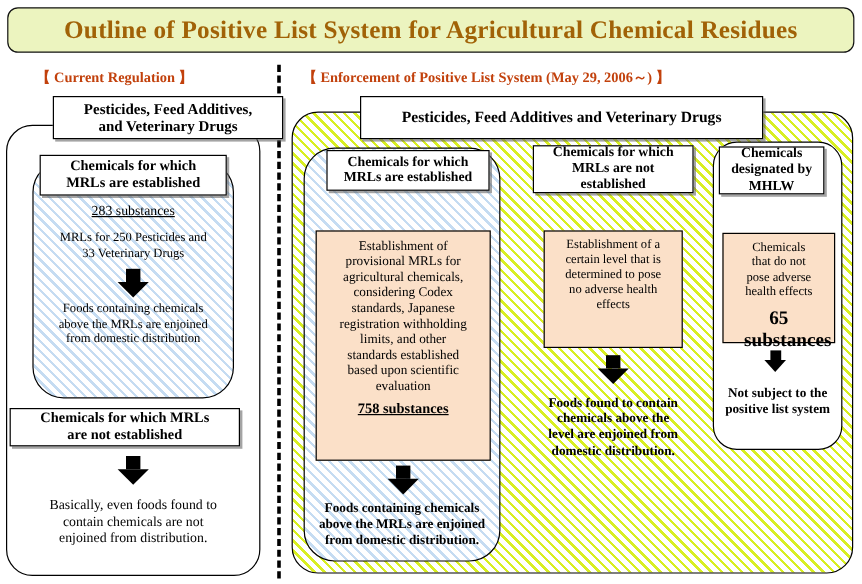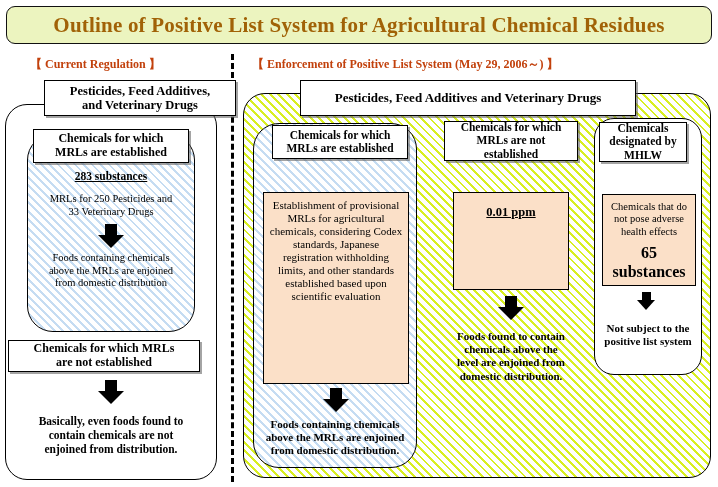--- a/index.html
+++ b/index.html
@@ -107,39 +107,39 @@
   #box-col3-head    { left: 444px; top: 121px; width: 134px; height: 40px; font-size: 11.5px; }
   #box-col4-head    { left: 599px; top: 122px; width: 88px;  height: 40px; font-size: 11.5px; }
 
   
   .peach-box {
     position: absolute;
     background: #fbe0c8;
     border: 1px solid #000;
     text-align: center;
     color: #000;
-    padding: 6px 5px;
+    padding: 6px 17px;
     line-height: 1.18;
   }
   #peach-col2 { left: 263px; top: 192px; width: 146px; height: 192px; font-size: 11px; }
   #peach-col3 { left: 453px; top: 192px; width: 116px; height: 98px;  font-size: 10.5px; }
   #peach-col4 { left: 602px; top: 194px; width: 94px;  height: 92px;  font-size: 10.5px; }
 
   
   .free-text {
     position: absolute;
     text-align: center;
     color: #000;
     line-height: 1.2;
   }
 
-  #txt-left-283      { left: 30px; top: 170px; width: 162px; font-size: 11.5px; font-weight: bold; text-decoration: underline; }
+  #txt-left-283      { left: 30px; top: 170px; width: 162px; font-size: 11.5px; font-weight: normal; text-decoration: underline; }
   #txt-left-mrls250  { left: 28px; top: 193px; width: 166px; font-size: 10.5px; }
   #txt-left-foods    { left: 28px; top: 252px; width: 166px; font-size: 10.5px; }
-  #txt-left-basically{ left: 14px; top: 415px; width: 194px; font-size: 11.5px; font-weight: bold; }
+  #txt-left-basically{ left: 14px; top: 415px; width: 194px; font-size: 11.5px; font-weight: normal; }
 
   #txt-col2-799      { left: 255px; top: 172px; width: 160px; font-size: 11.5px; font-weight: bold; text-decoration: underline; margin-top: 36px; }
   #txt-col2-foods    { left: 253px; top: 418px; width: 164px; font-size: 11px; font-weight: bold; }
 
   #txt-col3-foods    { left: 437px; top: 330px; width: 148px; font-size: 11px; font-weight: bold; }
 
   #txt-col4-notsub   { left: 596px; top: 322px; width: 104px; font-size: 11px; font-weight: bold; }
 
   .line-758 { font-weight: bold; text-decoration: underline; font-size: 12px; display:block; margin-top:4px; }
   .line-001 { font-weight: bold; text-decoration: underline; font-size: 12.5px; display:block; margin-top:6px; }
@@ -216,32 +216,33 @@
 <div class="panel stripe-blue" id="panel-col2"></div>
 <div class="panel panel-white" id="panel-col4"></div>
 
 <div class="label-box" id="box-right-header">Pesticides, Feed Additives and Veterinary Drugs</div>
 
 <div class="label-box" id="box-col2-head">Chemicals for which<br>MRLs are established</div>
 <div class="free-text" id="txt-col2-799">799 substances</div>
 
 <div class="peach-box" id="peach-col2">
   <span>Establishment of provisional MRLs for agricultural chemicals, considering Codex standards, Japanese registration withholding limits, and other standards established based upon scientific evaluation</span>
+  <span class="line-758">758 substances</span>
   
 </div>
 
 <div class="arrow-down" id="arrow-col2-2">
   <div class="shaft"></div>
     <div class="head"></div>
 </div>
 <div class="free-text" id="txt-col2-foods">Foods containing chemicals<br>above the MRLs are enjoined<br>from domestic distribution.</div>
 
 <div class="label-box" id="box-col3-head">Chemicals for which<br>MRLs are not<br>established</div>
 <div class="peach-box" id="peach-col3">
-  <span class="line-001">0.01 ppm</span>
+  <span>Establishment of a certain level that is determined to pose no adverse health effects</span>
 </div>
 <div class="arrow-down" id="arrow-col3-1">
   <div class="shaft"></div>
     <div class="head"></div>
 </div>
 <div class="free-text" id="txt-col3-foods">Foods found to contain<br>chemicals above the<br>level are enjoined from<br>domestic distribution.</div>
 
 <div class="label-box" id="box-col4-head">Chemicals<br>designated by<br>MHLW</div>
 <div class="peach-box" id="peach-col4">
   <span>Chemicals that do not pose adverse health effects</span>

